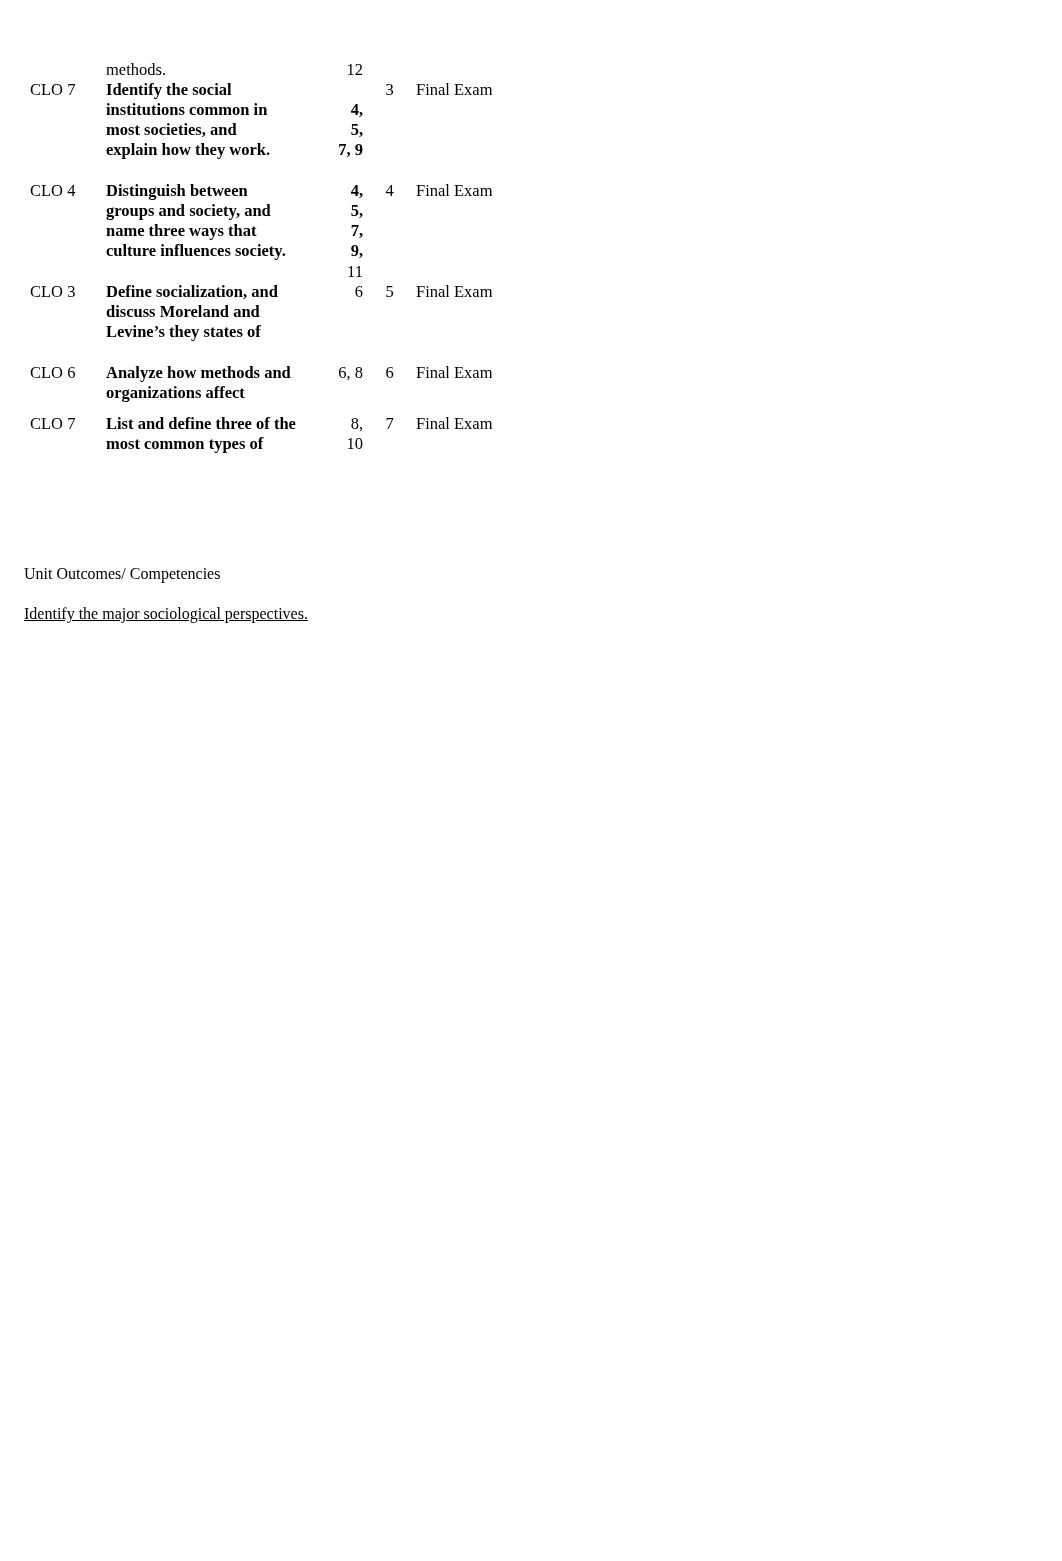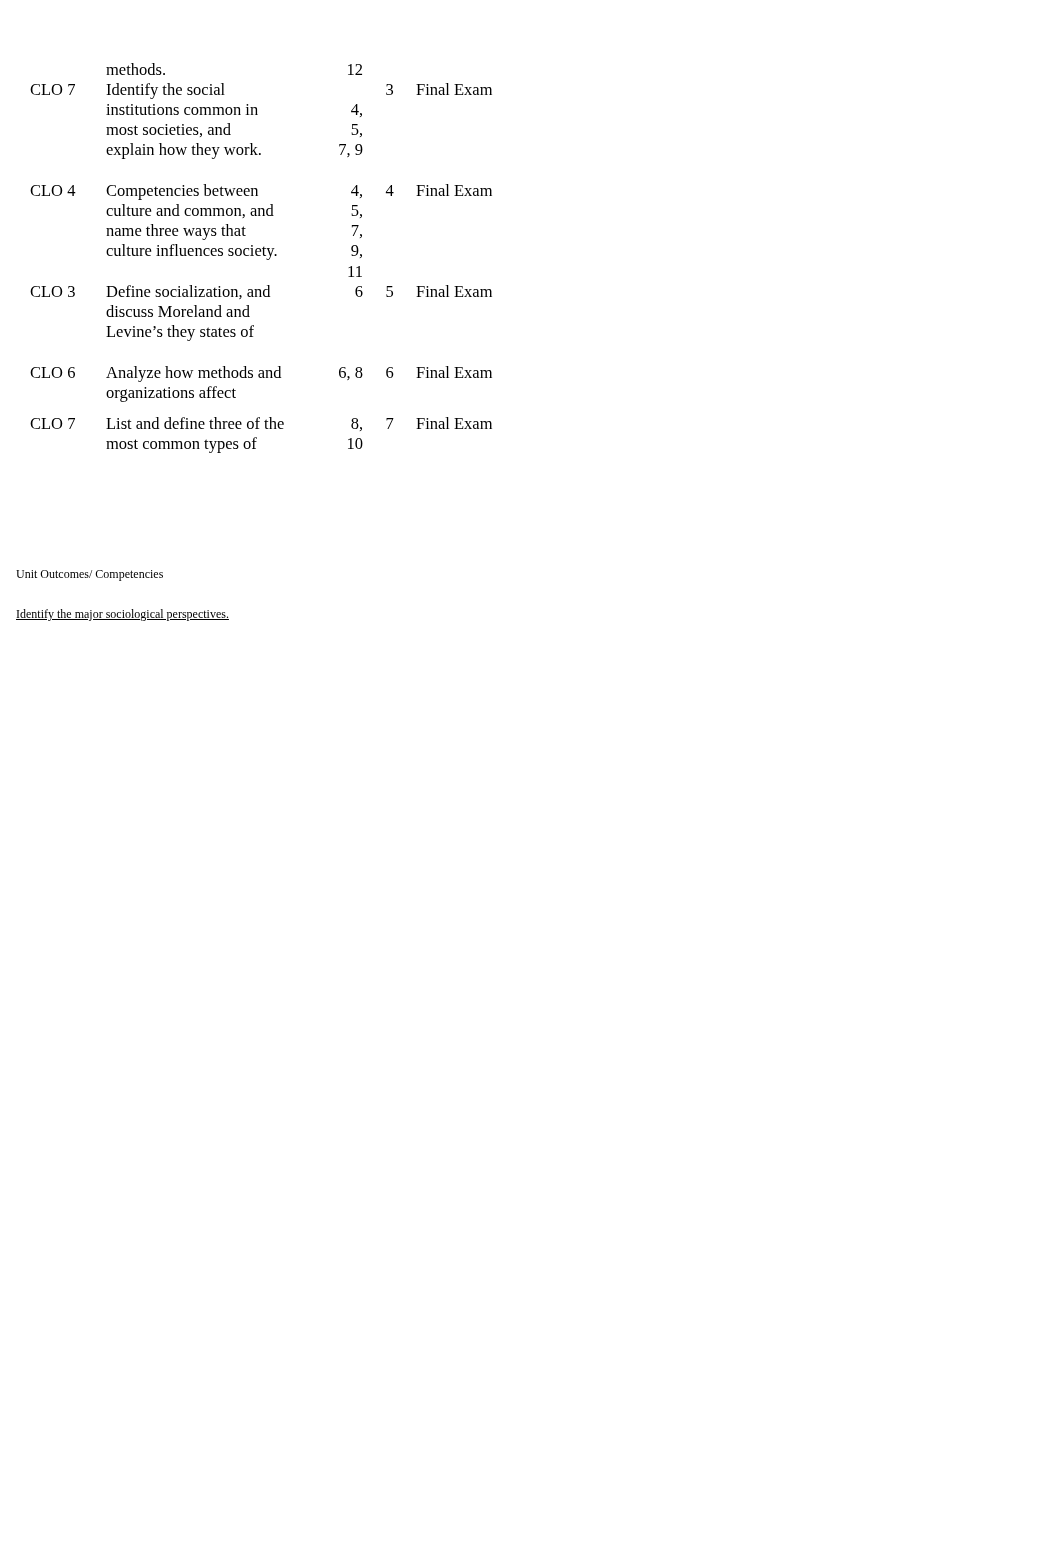--- a/index.html
+++ b/index.html
@@ -62,41 +62,42 @@
   }
   .cell-assess {
     padding-left: 74px;
     white-space: nowrap;
   }
 
   
   .clip {
     overflow: hidden;
     display: block;
+    font-weight: bold;
   }
   .clip-3 { height: 61px; }
   .clip-4 { height: 81px; }
   .clip-2b { height: 42px; }
 
   .lines { display: block; }
   .lines span { display: block; }
 
   .spacer-row td { height: 20px; font-size: 0; line-height: 20px; }
   .spacer-row-small td { height: 9px; font-size: 0; line-height: 9px; }
 
   .mid-pad { padding-top: 20px; }
   .mid-pad2 { padding-top: 40px; }
   .mid-pad3 { padding-top: 10px; }
   .mid-pad4 { padding-top: 30px; }
 
   
   .section-block {
     position: absolute;
-    left: 16px;
-    font-size: 12px;
+    left: 24px;
+    font-size: 16px;
     line-height: 20px;
   }
   #unit-heading { top: 564px; }
   #unit-outcome-1 { top: 604px; text-decoration: underline; }
 
 </style>
 </head>
 <body>
 
 <div id="page">
@@ -165,22 +166,22 @@
           <td></td>
           <td></td>
       </tr>
 
       <tr>
         <td class="cell-code">
           <span>CLO 4</span>
         </td>
         <td class="cell-desc">
           <span class="lines clip clip-4">
-            <span>Competencies between</span>
-            <span>culture and common, and</span>
+            <span>Distinguish between</span>
+            <span>groups and society, and</span>
             <span>name three ways that</span>
             <span>culture influences society.</span>
           </span>
         </td>
         <td class="cell-units">
           <span class="lines clip clip-4">
             <span>4,</span>
             <span>5,</span>
             <span>7,</span>
             <span>9,</span>

